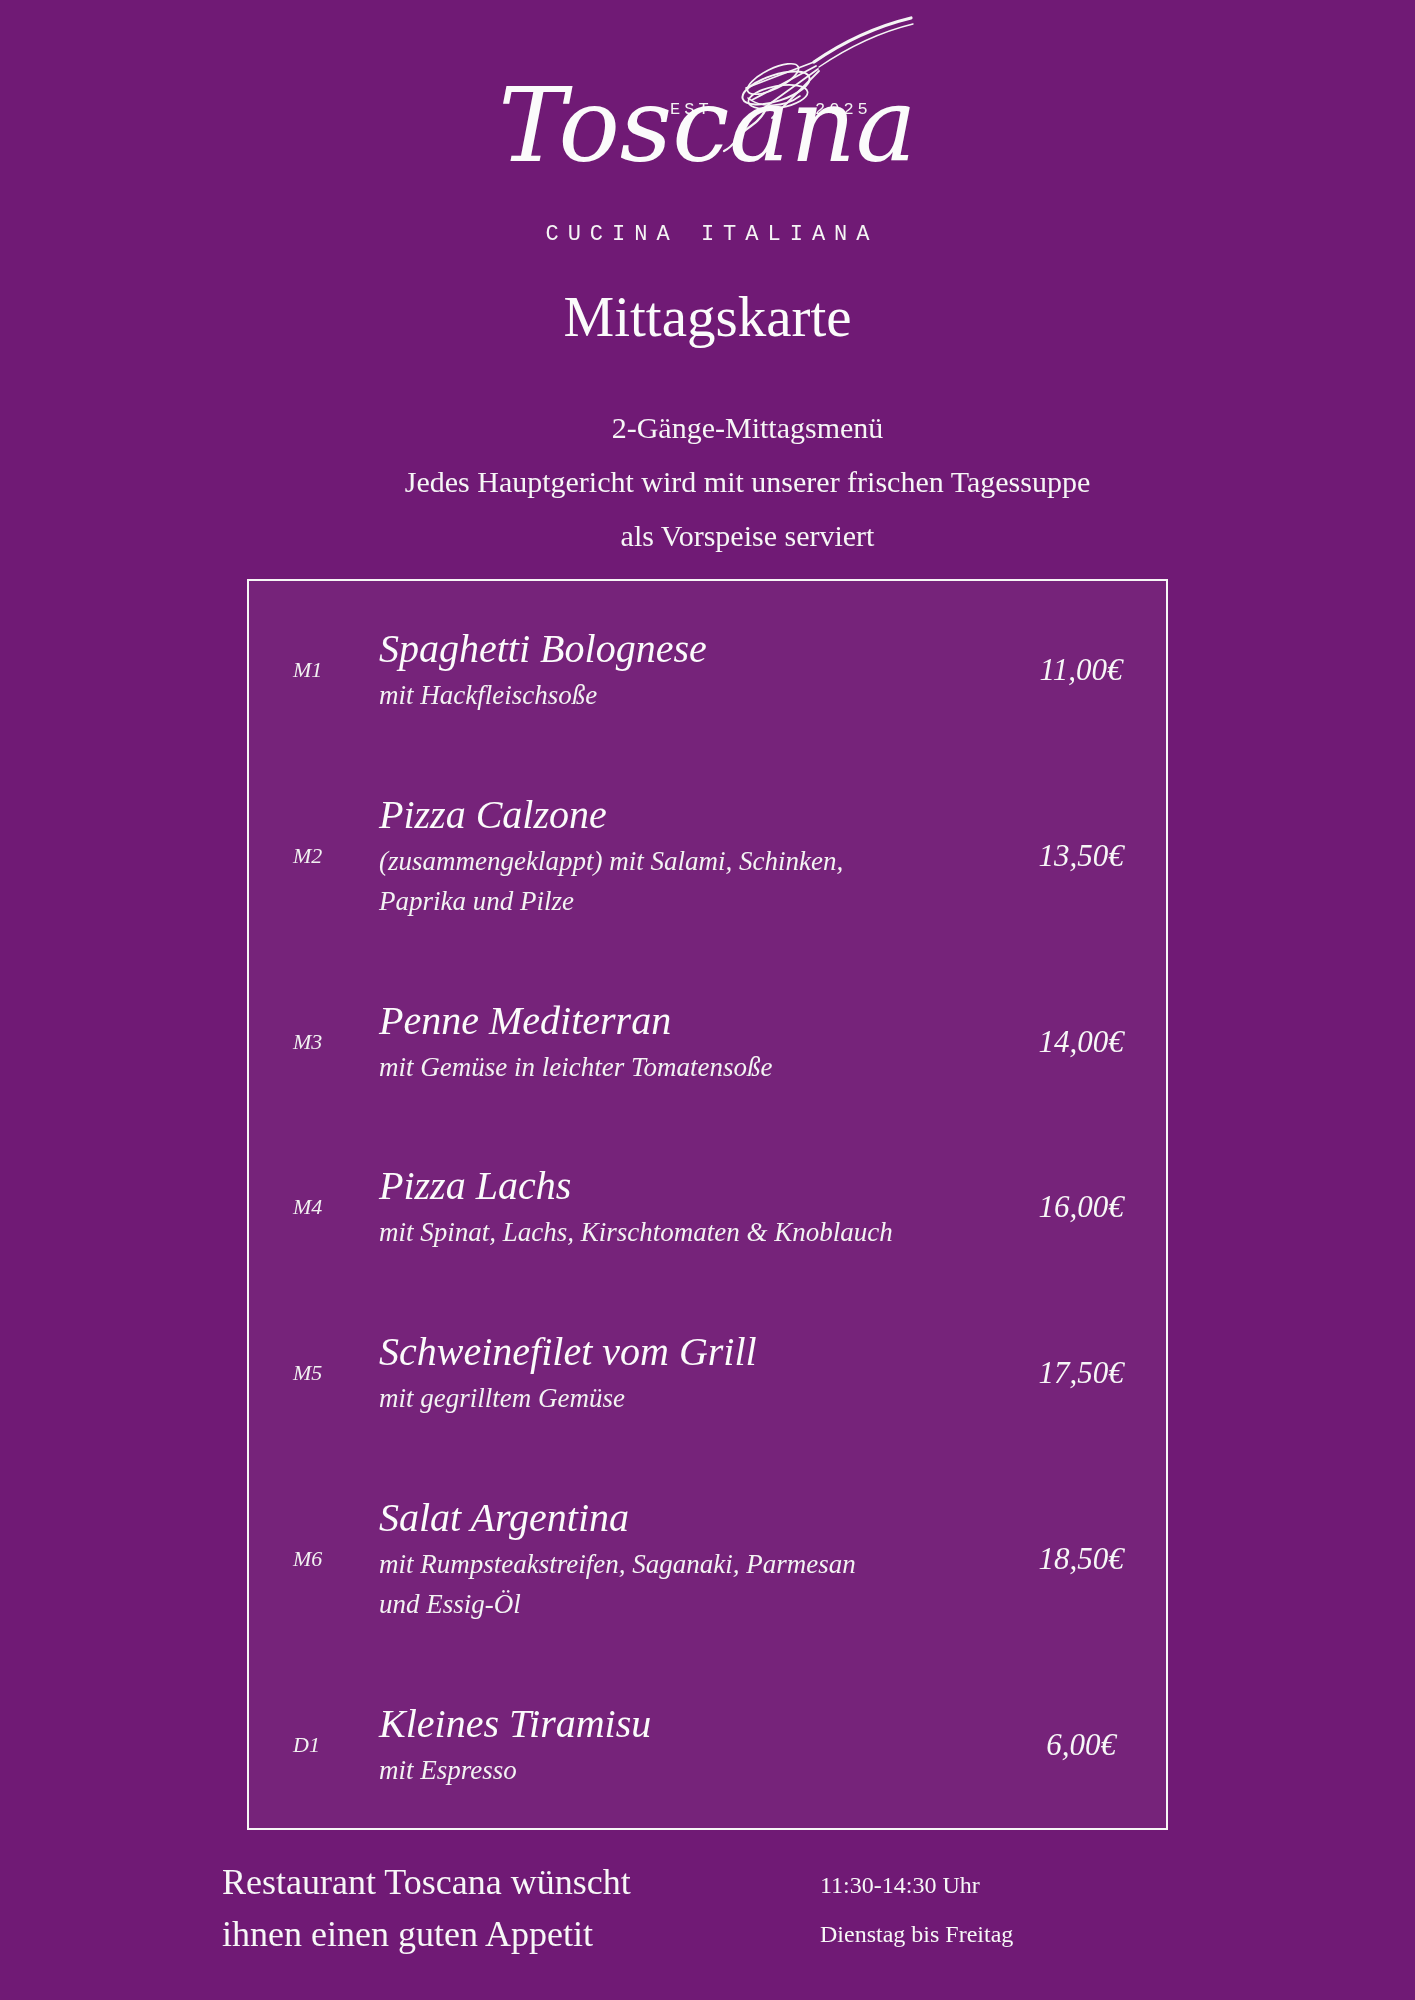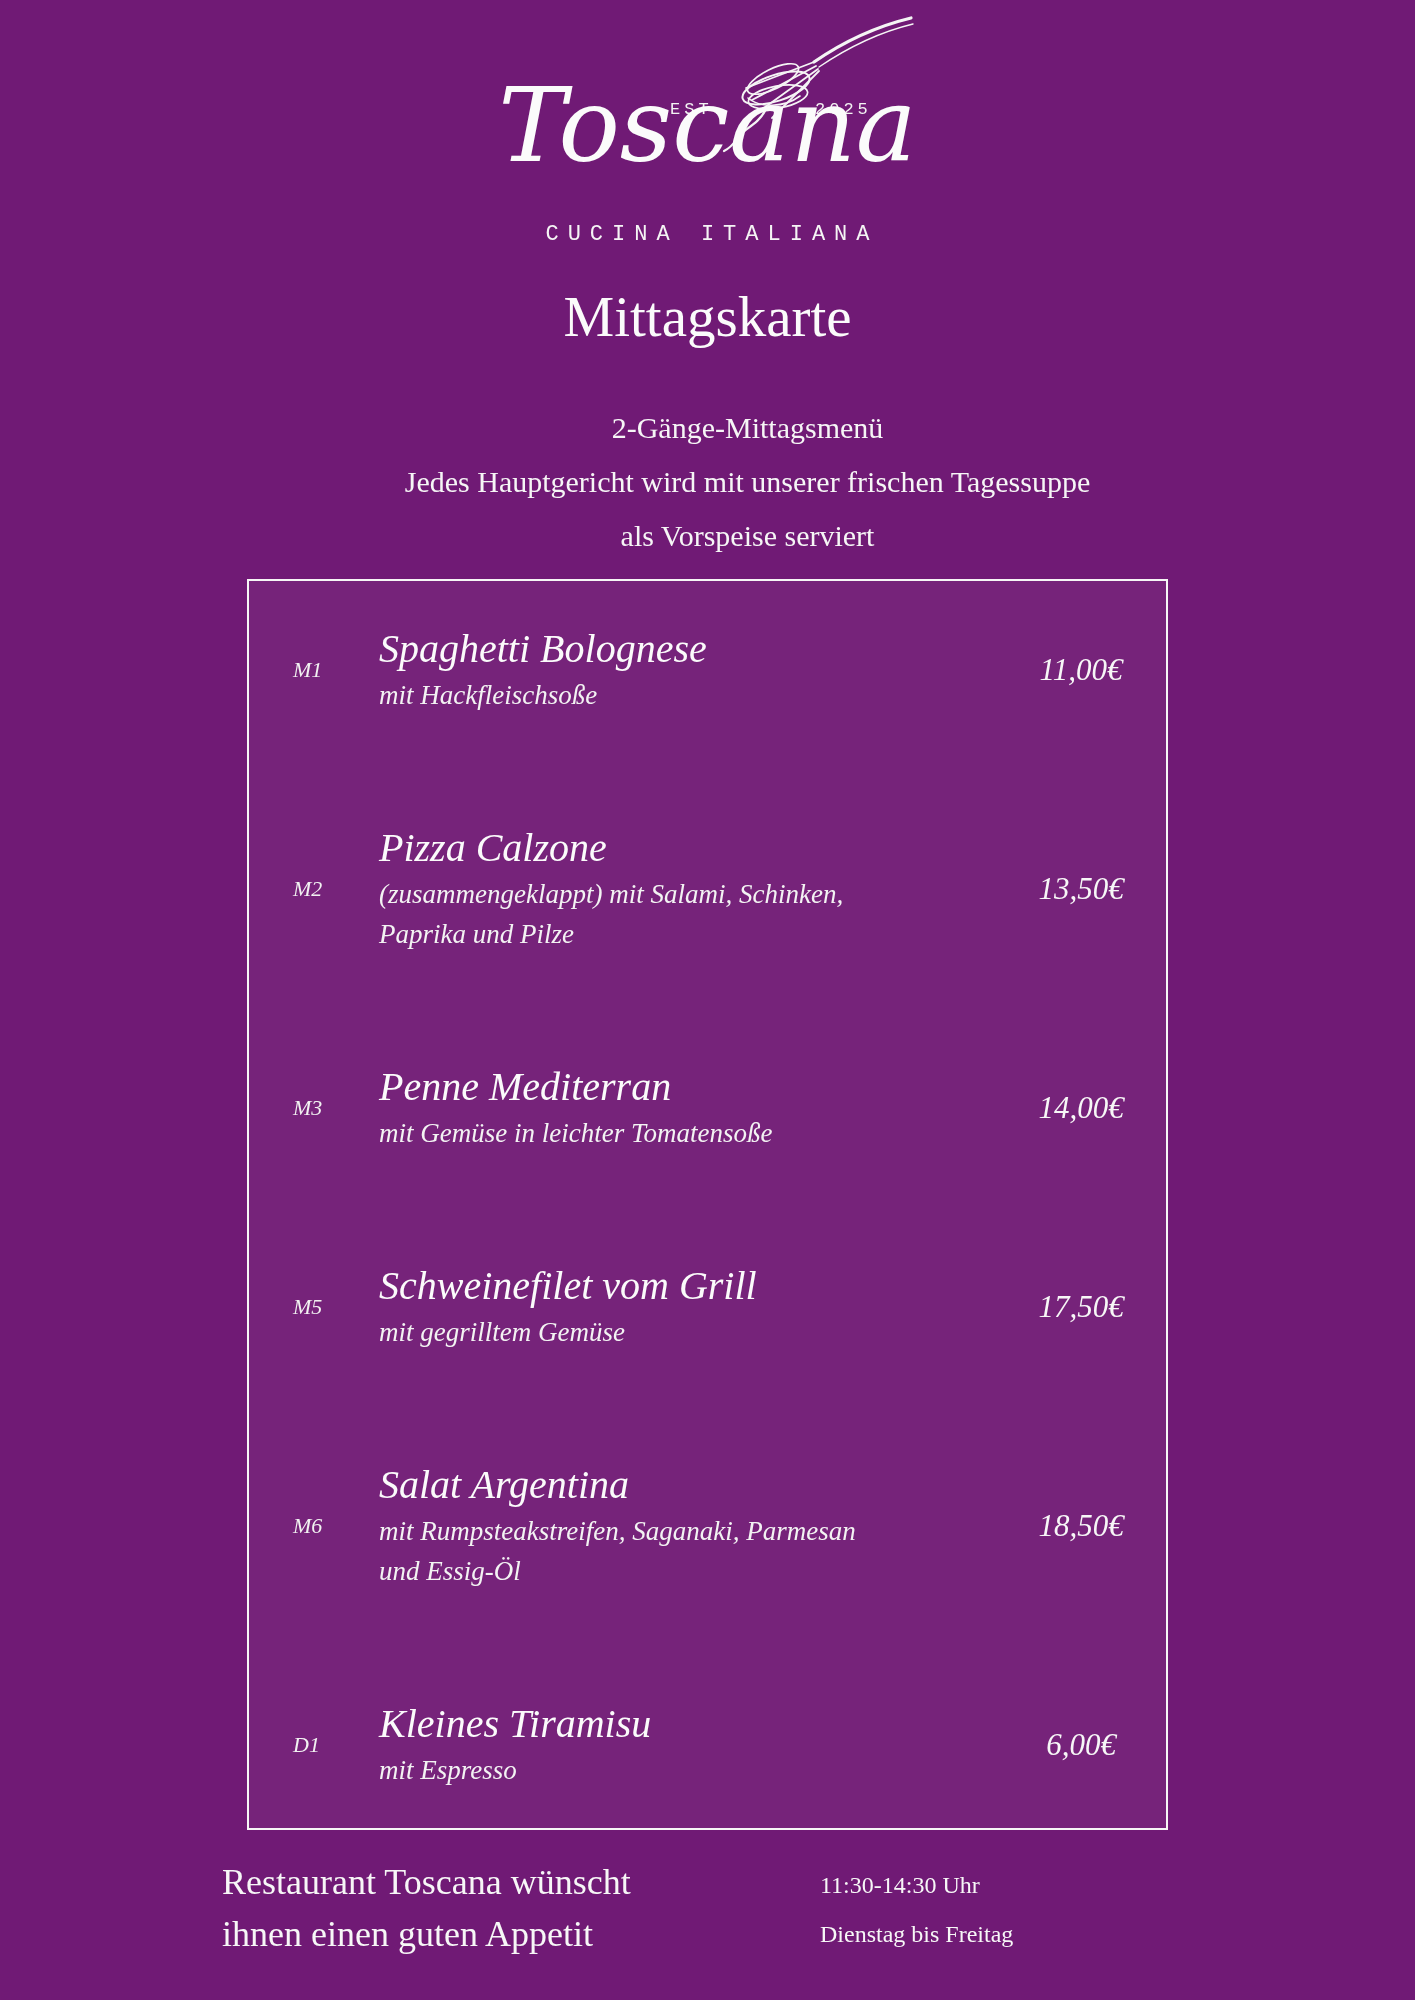--- a/index.html
+++ b/index.html
@@ -194,20 +194,28 @@
 
       <div class="menu-item">
         <div class="item-code">M3</div>
         <div class="item-main">
           <div class="item-title">Penne Mediterran</div>
           <div class="item-desc">mit Gemüse in leichter Tomatensoße</div>
         </div>
         <div class="item-price">14,00€</div>
       </div>
 
+      <div class="menu-item">
+        <div class="item-code">M4</div>
+        <div class="item-main">
+          <div class="item-title">Pizza Lachs</div>
+          <div class="item-desc">mit Spinat, Lachs, Kirschtomaten &amp; Knoblauch</div>
+        </div>
+        <div class="item-price">16,00€</div>
+      </div>
 
       <div class="menu-item">
         <div class="item-code">M5</div>
         <div class="item-main">
           <div class="item-title">Schweinefilet vom Grill</div>
           <div class="item-desc">mit gegrilltem Gemüse</div>
         </div>
         <div class="item-price">17,50€</div>
       </div>
 

